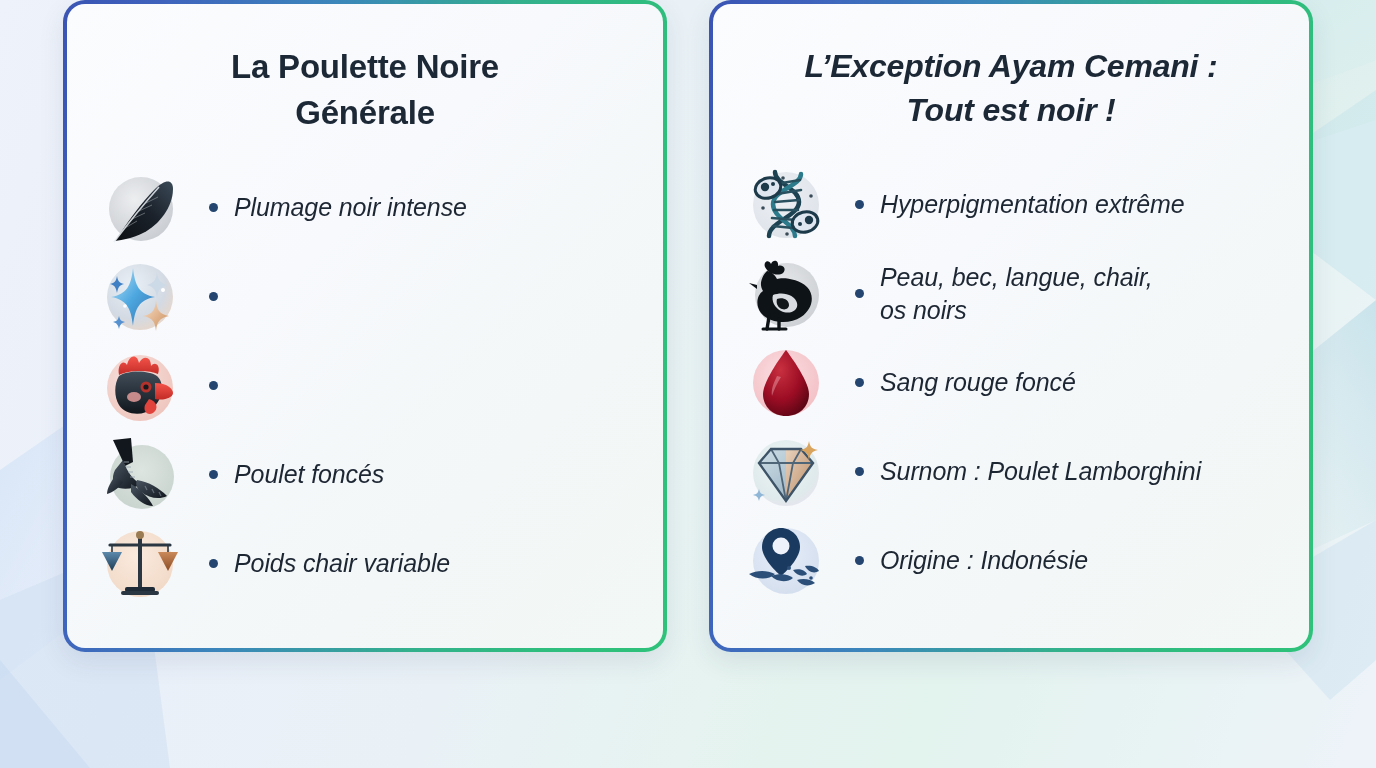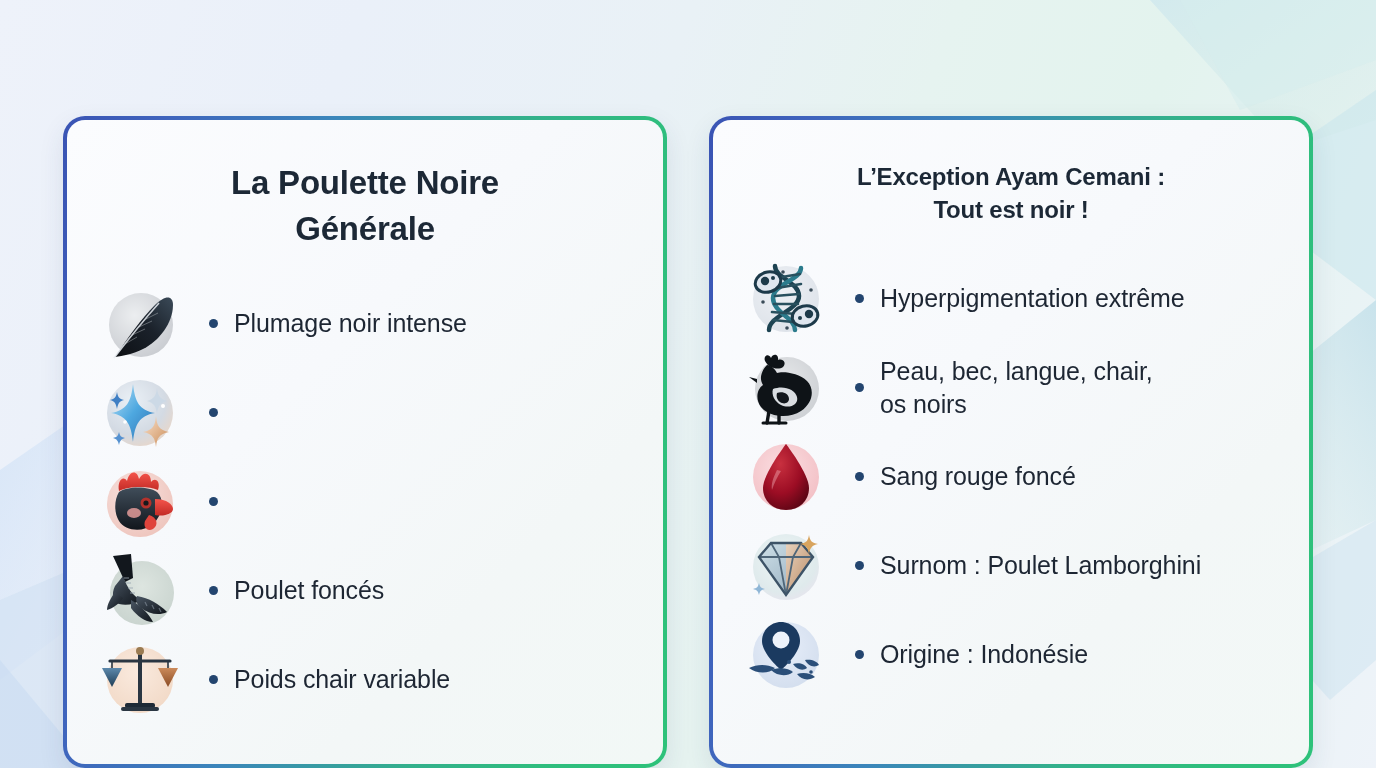--- a/index.html
+++ b/index.html
@@ -35,21 +35,21 @@
     position: absolute;
     pointer-events: none;
   }
 
   
   .cards-row {
     position: absolute;
     left: 0; top: 0;
     width: 1376px; height: 768px;
     display: flex;
-    align-items: flex-end;
+    align-items: flex-start;
     justify-content: center;
     gap: 42px;
   }
 
   .card-outer {
     position: relative;
     width: 604px;
     height: 652px;
     border-radius: 22px;
     padding: 4px;
@@ -88,20 +88,21 @@
     flex-direction: column;
     justify-content: flex-start;
     margin-top: 28px;
   }
 
   .list-item {
     display: flex;
     align-items: center;
     height: 89px;
     box-sizing: border-box;
+    font-style: italic;
   }
 
   .item-icon {
     flex: 0 0 auto;
     width: 86px;
     height: 86px;
     border-radius: 50%;
     position: relative;
     display: flex;
     align-items: center;
@@ -122,21 +123,21 @@
 
   .item-text {
     font-size: 25px;
     line-height: 1.32;
     color: #1d2633;
     letter-spacing: -0.1px;
     white-space: pre-line;
   }
 
   
-  .card-right .card-title { font-size: 24px; }
+  .card-right .card-title { font-size: 32px; font-style: italic; }
   .card-right .item-text { font-size: 25px; }
 </style>
 </head>
 <body>
 
 <div id="stage">
 
   <svg class="bg-shape" width="1376" height="768" viewBox="0 0 1376 768" style="left:0;top:0;">
     <defs>
       <linearGradient id="gL" x1="0" y1="0" x2="1" y2="1">

